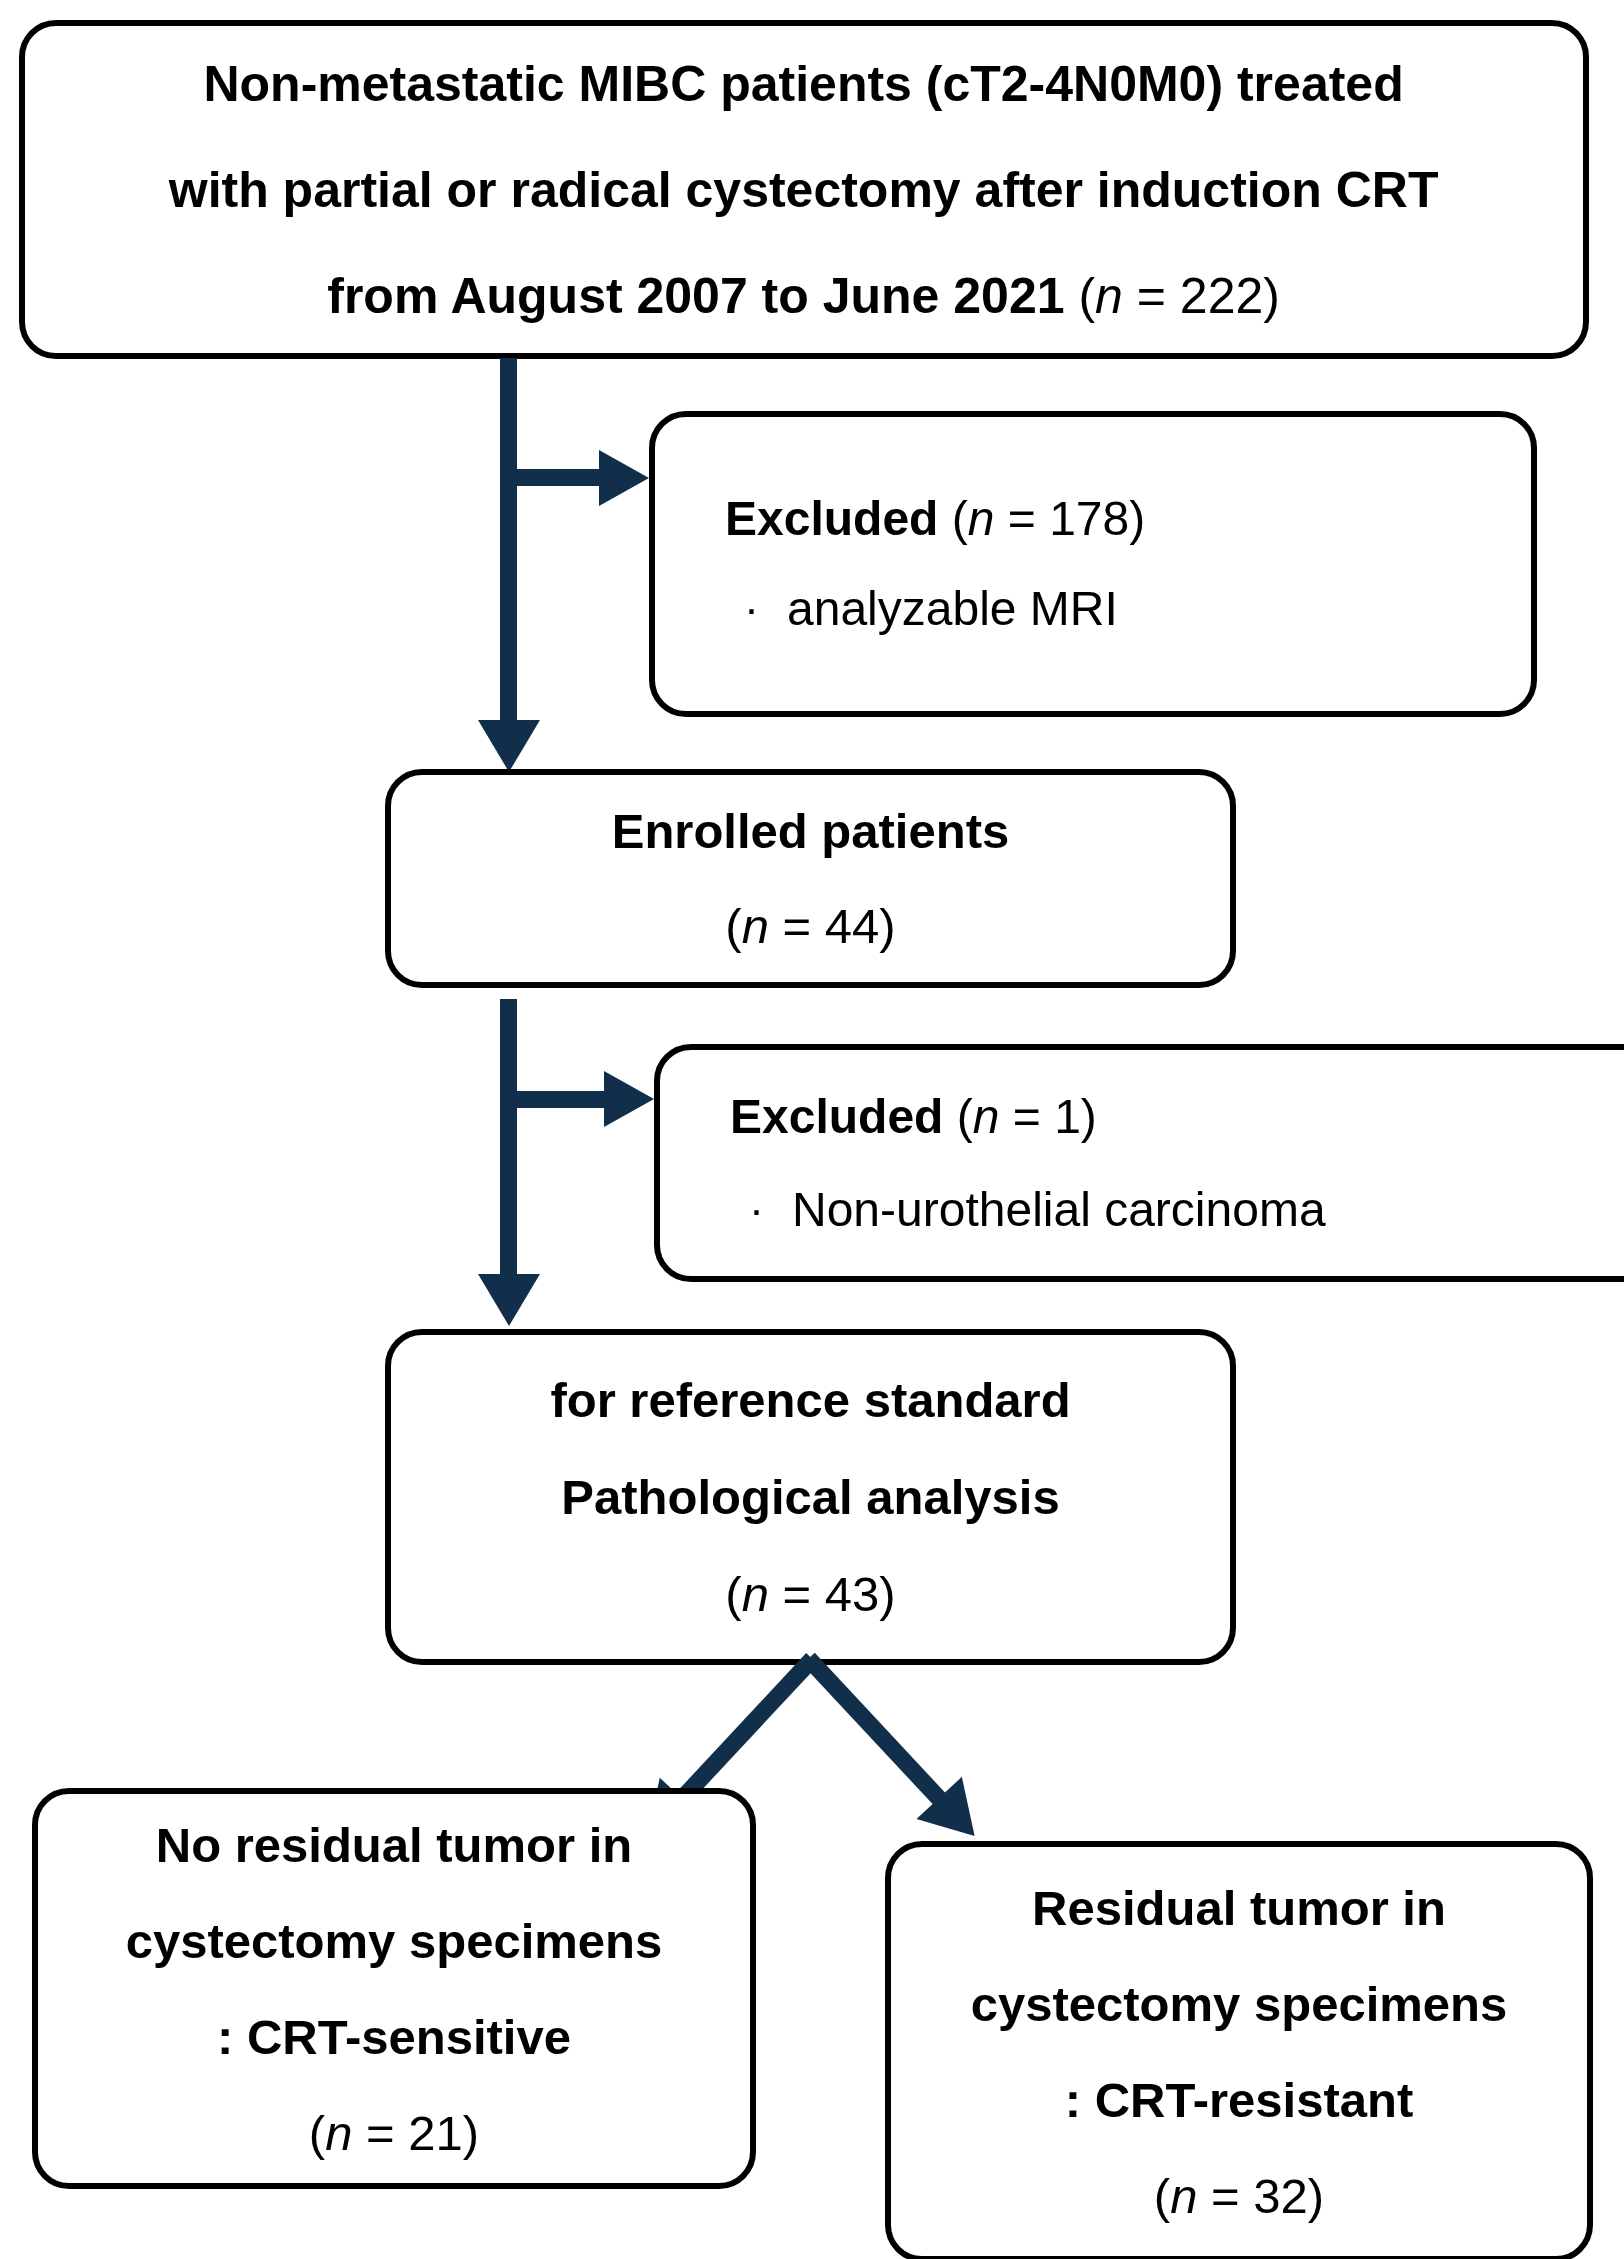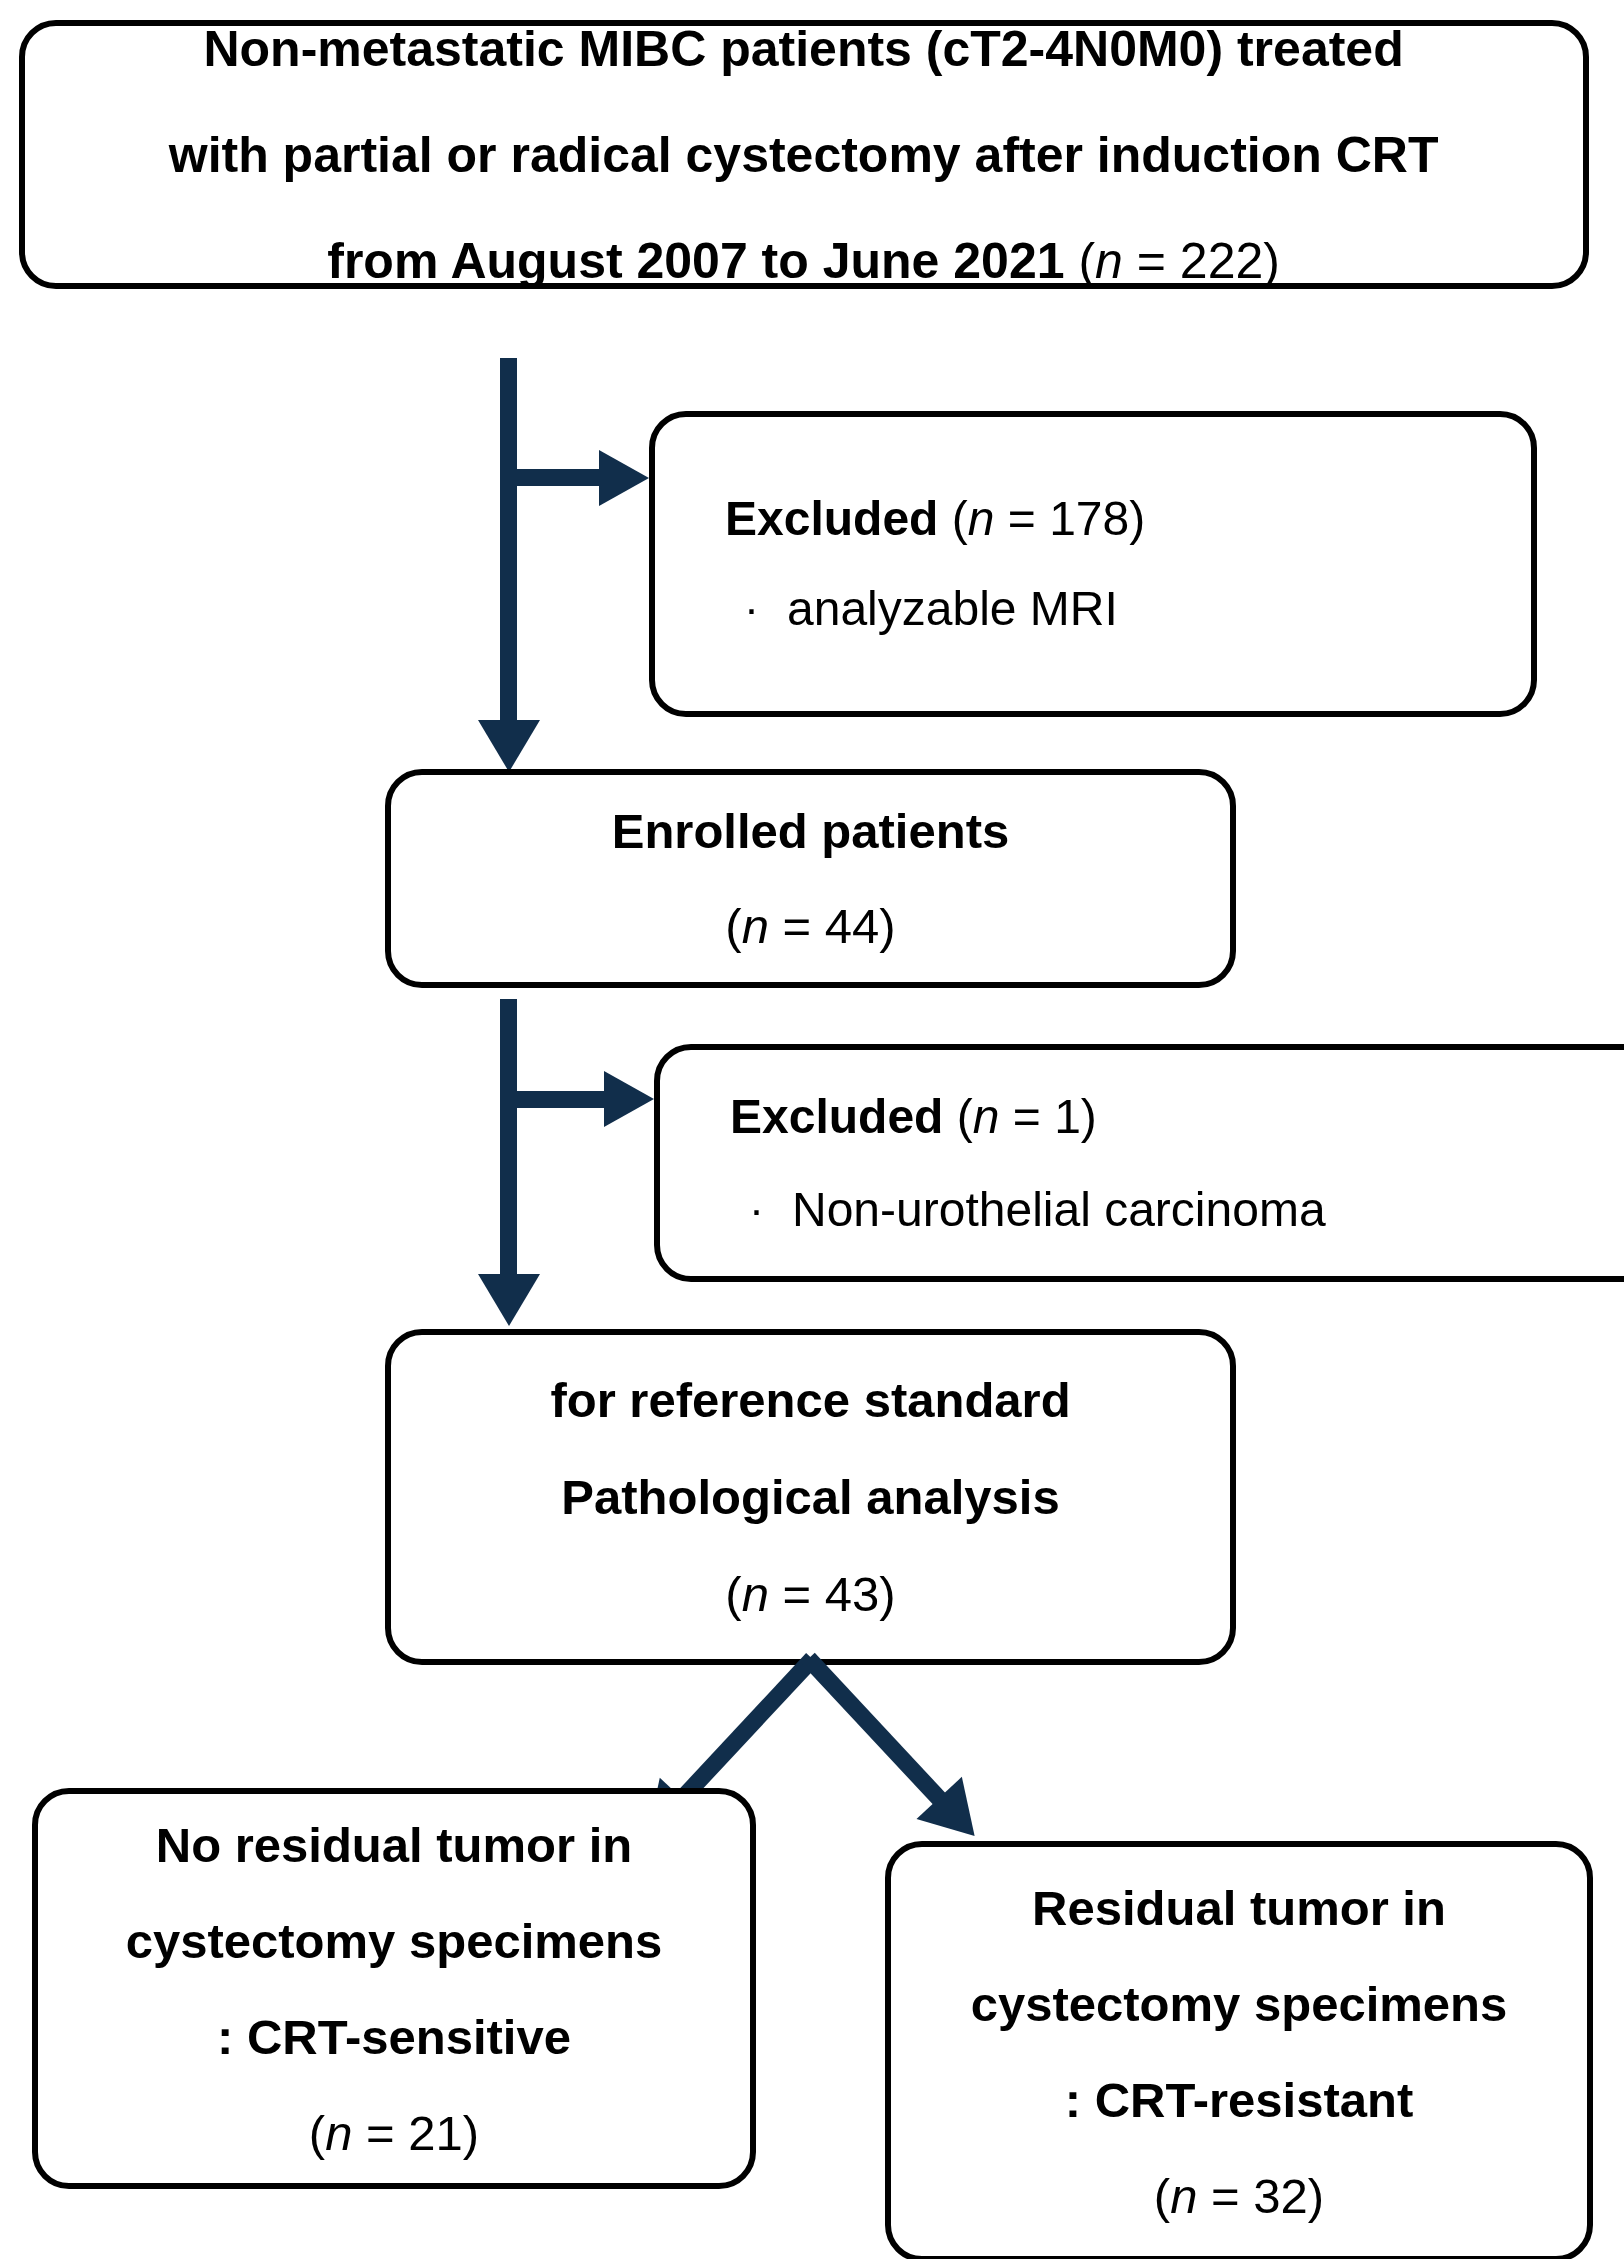--- a/index.html
+++ b/index.html
@@ -28,21 +28,21 @@
     flex-direction:column;
     justify-content:center;
   }
   .center{align-items:center;text-align:center;}
   .bold{font-weight:700;}
   .reg{font-weight:400;}
   .nvar{font-style:italic;font-weight:400;}
   .line{white-space:nowrap;}
 
   
-  #box-source{left:18.6px;top:20.4px;width:1570px;height:269px;}
+  #box-source{left:18.6px;top:20.4px;width:1570px;height:339px;}
   #box-source .line{font-size:50px;line-height:106px;}
 
   
   #box-excluded1{left:649px;top:411px;width:888px;height:306px;}
   #box-excluded1 .line{font-size:48px;line-height:90px;}
   #box-excluded1 .title-line{padding-left:70px;}
   .bullet-row{display:flex;align-items:flex-start;padding-left:89px;}
   .bullet{flex:0 0 43px;font-size:45px;}
   #box-excluded1 .bullet{line-height:90px;}
 

